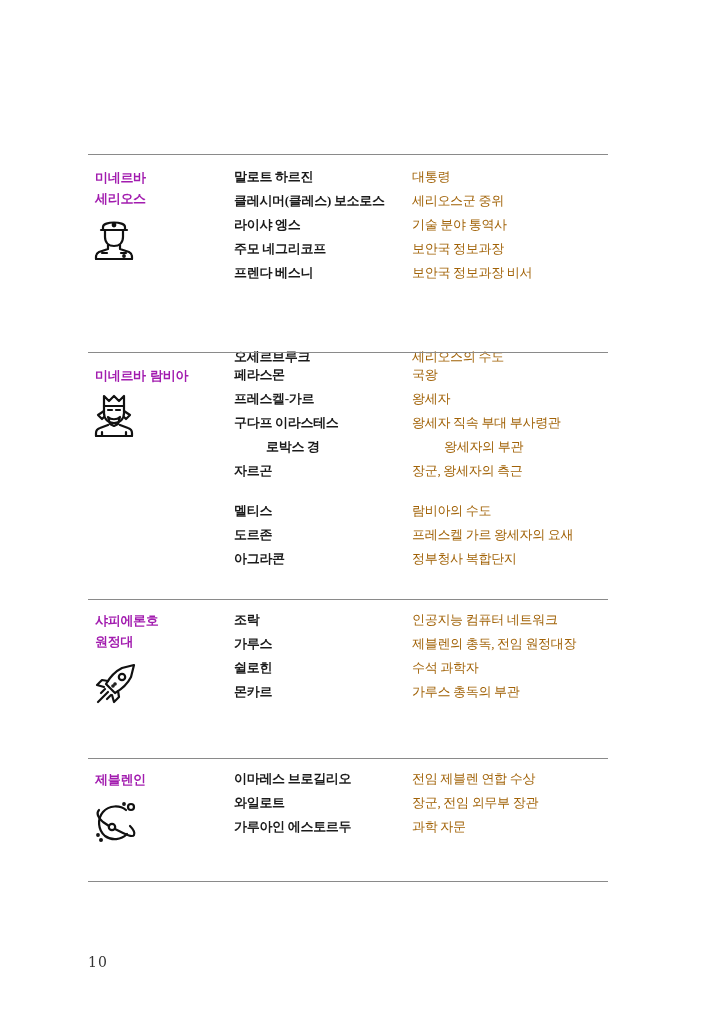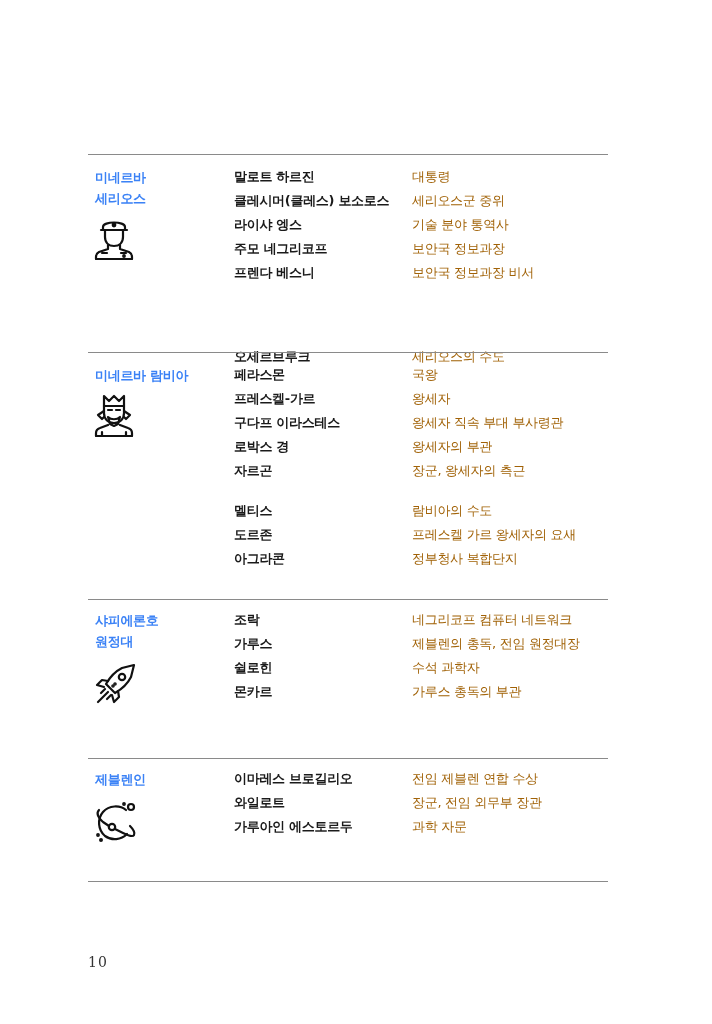--- a/index.html
+++ b/index.html
@@ -28,36 +28,37 @@
     .section.last {
       border-bottom: 1px solid #8a8a8a;
       text-align: right;
     }
     .sec-title {
       position: absolute;
       left: 7px;
       font-size: 13px;
       font-weight: bold;
       line-height: 21px;
-      color: #3b82f6;
+      color: #a21caf;
       letter-spacing: -0.3px;
     }
     .sec-icon {
       position: absolute;
       left: 6px;
       width: 40px;
       height: 44px;
     }
     .row {
       position: absolute;
       left: 146px;
       width: 374px;
       height: 24px;
       font-size: 13px;
       line-height: 24px;
+      font-family: Liberation Serif, serif;
     }
     .row .name {
       position: absolute;
       left: 0;
       font-weight: bold;
       color: #1a1a1a;
       letter-spacing: -0.3px;
       white-space: nowrap;
     }
     .row .role {
@@ -146,21 +147,21 @@
       <span class="role">국왕</span>
     </div>
     <div class="row" style="top:34px;">
       <span class="name">프레스켈-가르</span>
       <span class="role">왕세자</span>
     </div>
     <div class="row" style="top:58px;">
       <span class="name">구다프 이라스테스</span>
       <span class="role">왕세자 직속 부대 부사령관</span>
     </div>
-    <div class="row" style="top:82px;">
+    <div class="row" style="top:82px;margin-left:32px;">
       <span class="name">로박스 경</span>
       <span class="role">왕세자의 부관</span>
     </div>
     <div class="row" style="top:106px;">
       <span class="name">자르곤</span>
       <span class="role">장군, 왕세자의 측근</span>
     </div>
     <div class="row" style="top:146px;">
       <span class="name">멜티스</span>
       <span class="role">람비아의 수도</span>
@@ -187,21 +188,21 @@
       <path d="M26 29 L27 35 L22 40 L20 33"></path>
       <path d="M13 27 L9 31"></path>
       <path d="M16 30 L6 40"></path>
       <path d="M19 33 L15 37"></path>
       <circle cx="21" cy="24" r="0.7" fill="#111"></circle>
       <circle cx="23" cy="22" r="0.7" fill="#111"></circle>
     </svg>
 
     <div class="row" style="top:8px;">
       <span class="name">조락</span>
-      <span class="role">네그리코프 컴퓨터 네트워크</span>
+      <span class="role">인공지능 컴퓨터 네트워크</span>
     </div>
     <div class="row" style="top:32px;">
       <span class="name">가루스</span>
       <span class="role">제블렌의 총독, 전임 원정대장</span>
     </div>
     <div class="row" style="top:56px;">
       <span class="name">쉴로힌</span>
       <span class="role">수석 과학자</span>
     </div>
     <div class="row" style="top:80px;">

